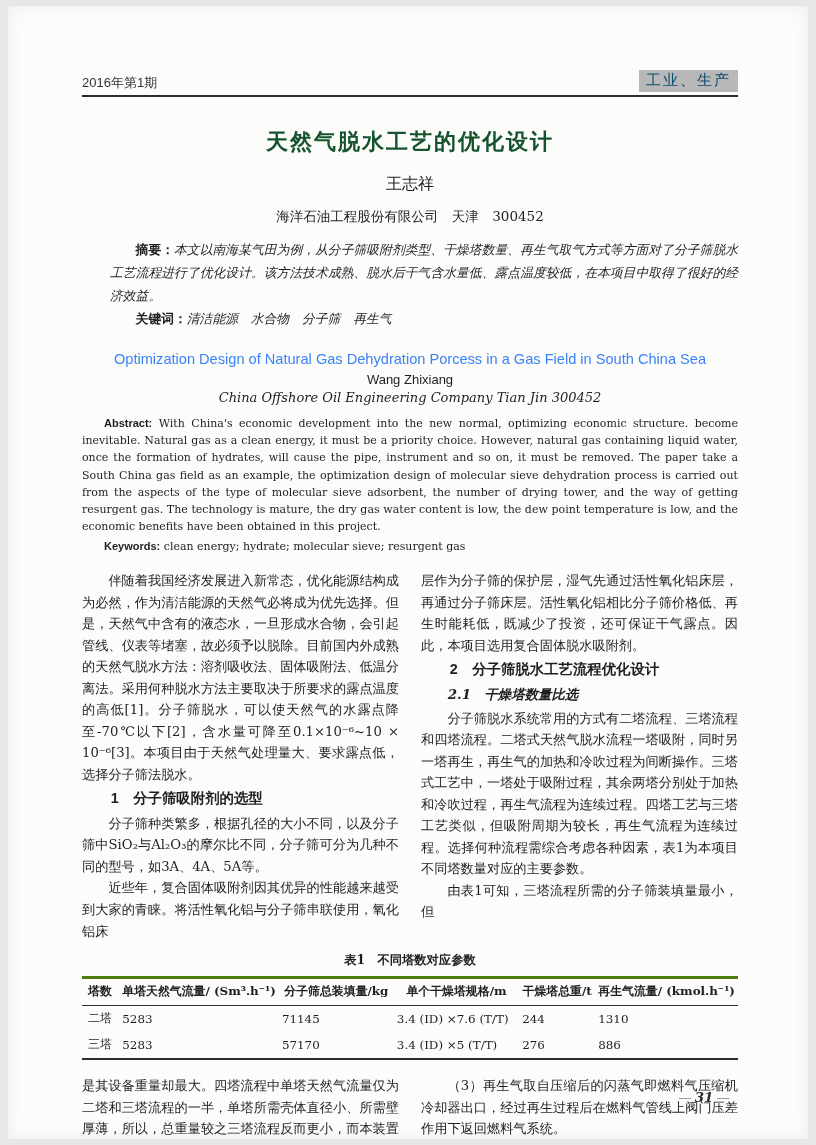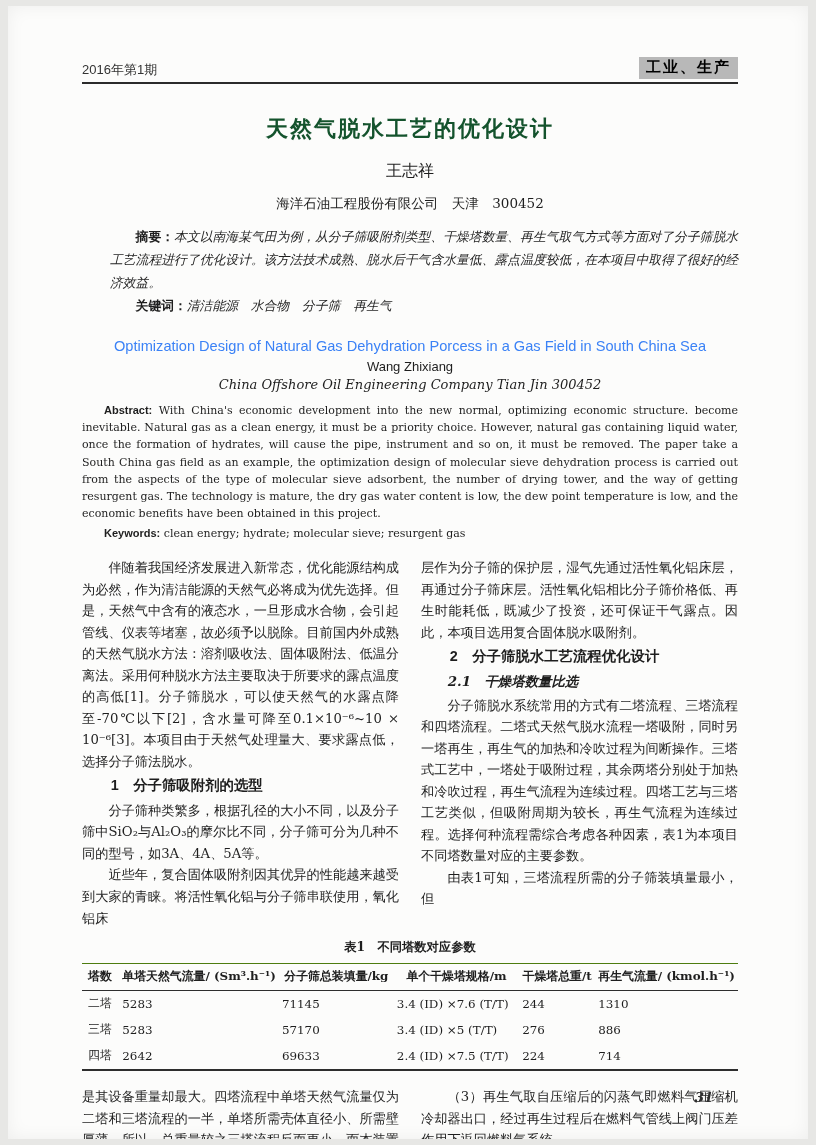--- a/index.html
+++ b/index.html
@@ -9,43 +9,43 @@
     font-family: "DejaVu Serif", "Liberation Serif", serif;
     color: #1e1e1e;
     overflow: hidden;
     position: relative;
   }
   .page {
     position: absolute;
     left: 8px; top: 6px;
     width: 800px; height: 1133px;
     background: #fcfcfb;
-    padding: 51px 70px 0 74px;
+    padding: 64px 70px 0 74px;
     box-shadow: inset 0 0 18px rgba(0,0,0,0.06);
     overflow: hidden;
   }
   
   .page-header {
     display: flex;
     justify-content: space-between;
     align-items: flex-end;
     border-bottom: 2px solid #2b2b2b;
     padding-bottom: 3px;
   }
   .issue {
     font-family: "Liberation Sans", "DejaVu Sans", sans-serif;
     font-size: 13px;
     color: #333;
   }
   .badge {
     font-family: "Liberation Sans", "DejaVu Sans", sans-serif;
     font-size: 15px;
-    font-weight: bold;
+    font-weight: normal;
     letter-spacing: 2px;
-    color: #000000;
+    color: #0c4a6e;
     background: #b8b8b8;
     padding: 1px 7px 2px;
   }
   
   .title-zh {
     margin-top: 30px;
     text-align: center;
     font-family: "Liberation Sans", "DejaVu Sans", sans-serif;
     font-size: 22px;
     font-weight: bold;
@@ -139,21 +139,21 @@
   .table-block { margin-top: 10px; }
   .table-caption {
     text-align: center;
     font-size: 12.3px;
     font-weight: 600;
     margin-bottom: 7px;
   }
   table.params {
     width: 100%;
     border-collapse: collapse;
-    border-top: 1px solid #4d7c0f;
+    border-top: 3px solid #4d7c0f;
     border-bottom: 2px solid #2e2e2e;
     font-size: 11.9px;
   }
   table.params thead th {
     border-bottom: 1.4px solid #2e2e2e;
     font-weight: bold;
     padding: 5px 3px;
     text-align: center;
     white-space: nowrap;
   }
@@ -251,28 +251,20 @@
           <td>1310</td>
         </tr>
         <tr>
           <td>三塔</td>
           <td>5283</td>
           <td>57170</td>
           <td>3.4 (ID) ×5 (T/T)</td>
           <td>276</td>
           <td>886</td>
         </tr>
-        <tr>
-          <td>四塔</td>
-          <td>2642</td>
-          <td>69633</td>
-          <td>2.4 (ID) ×7.5 (T/T)</td>
-          <td>224</td>
-          <td>714</td>
-        </tr>
       </tbody>
     </table>
   </div>
 
   <div class="cols">
     <div class="col">
       <p class="noindent">是其设备重量却最大。四塔流程中单塔天然气流量仅为二塔和三塔流程的一半，单塔所需壳体直径小、所需壁厚薄，所以，总重量较之三塔流程反而更小，而本装置的天然气处理量较大。此外，四塔流程所需的再生气量最小，且是连续操作，故本项目采用四塔式脱水流程。</p>
 
     </div>
     <div class="col">

